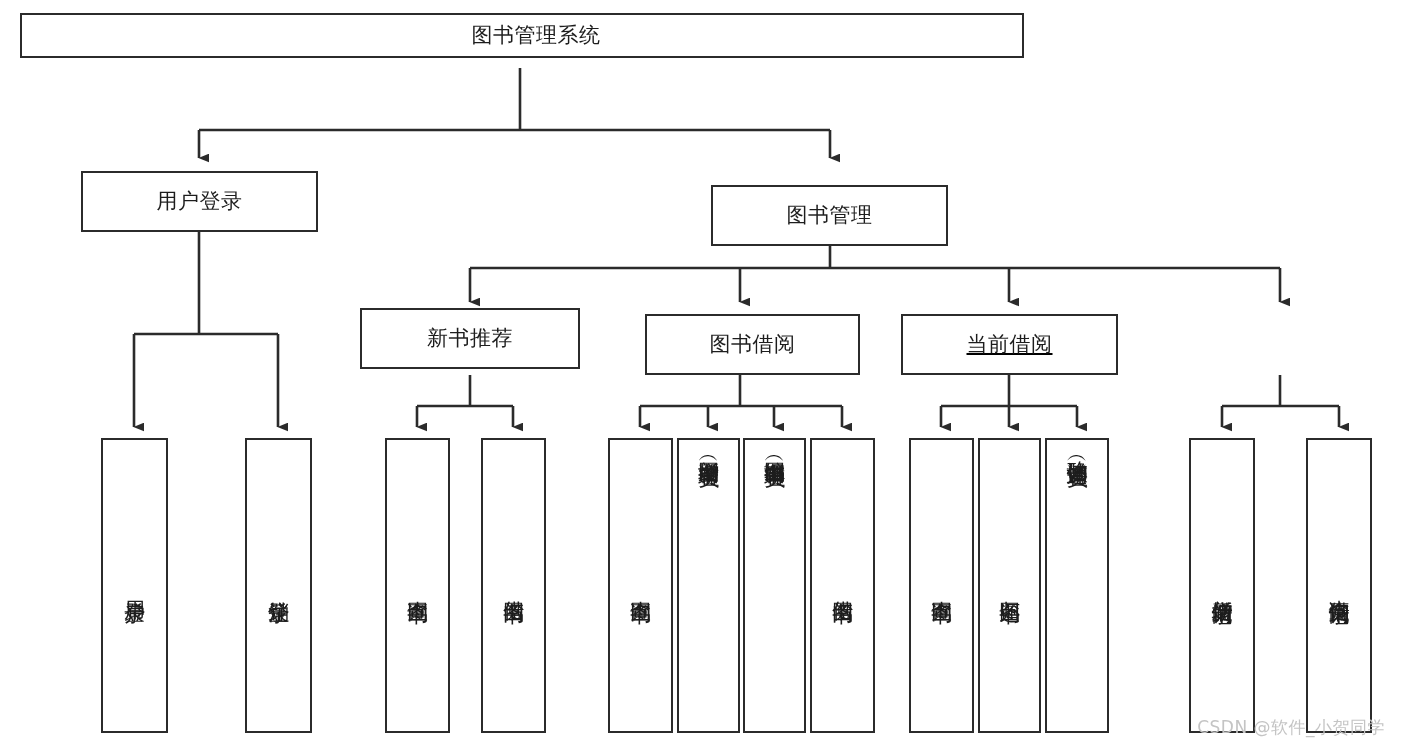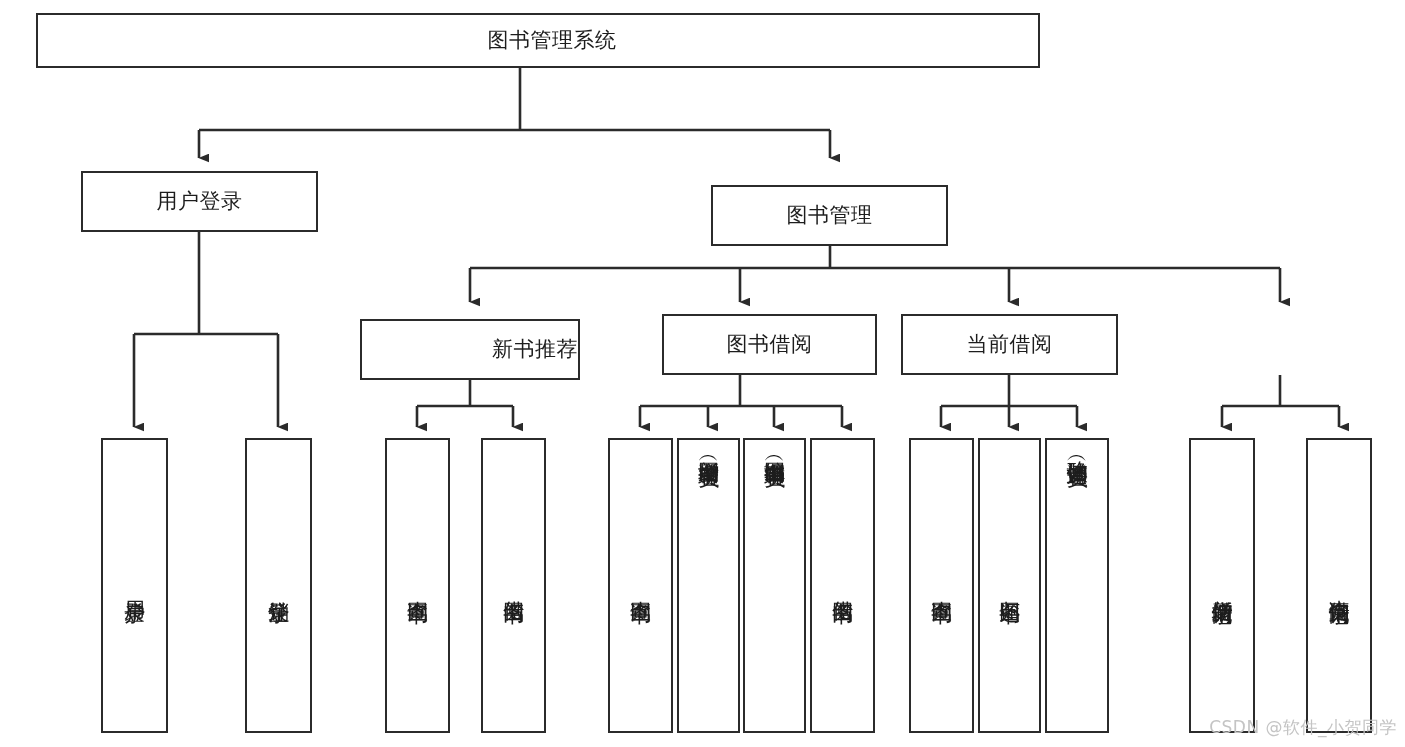--- a/index.html
+++ b/index.html
@@ -63,21 +63,21 @@
     writing-mode: vertical-rl;
     text-orientation: upright;
     font-size: 21px;
     line-height: 1.45;
     color: #1d1d1d;
     letter-spacing: 1px;
     text-align: center;
   }
   .watermark {
     position: absolute;
-    right: 8px;
+    right: 20px;
     bottom: 8px;
     font-size: 17px;
     color: #c4c4c4;
     letter-spacing: 0.5px;
     white-space: nowrap;
     pointer-events: none;
   }
 </style>
 </head>
 <body>
@@ -127,41 +127,41 @@
       <line x1="1009" y1="406" x2="1009" y2="427" marker-end="url(#arrowhead)"></line>
       <line x1="1077" y1="406" x2="1077" y2="427" marker-end="url(#arrowhead)"></line>
 
       <line x1="1280" y1="375" x2="1280" y2="406"></line>
       <line x1="1222" y1="406" x2="1339" y2="406"></line>
       <line x1="1222" y1="406" x2="1222" y2="427" marker-end="url(#arrowhead)"></line>
       <line x1="1339" y1="406" x2="1339" y2="427" marker-end="url(#arrowhead)"></line>
     </g>
   </svg>
 
-  <div class="node-box" style="left:36px; top:13px; width:1004px; height:55px;padding-left:28px;">
+  <div class="node-box" style="left:20px; top:13px; width:1004px; height:45px;padding-left:28px;">
     <span class="node-label-h">图书管理系统</span>
   </div>
 
   <div class="node-box" style="left:81px; top:171px; width:237px; height:61px;">
     <span class="node-label-h">用户登录</span>
   </div>
 
   <div class="node-box" style="left:711px; top:185px; width:237px; height:61px;">
     <span class="node-label-h">图书管理</span>
   </div>
 
-  <div class="node-box" style="left:360px; top:319px; width:220px; height:61px;justify-content:flex-end;">
+  <div class="node-box" style="left:360px; top:308px; width:220px; height:61px;">
     <span class="node-label-h">新书推荐</span>
   </div>
 
-  <div class="node-box" style="left:662px; top:314px; width:215px; height:61px;">
+  <div class="node-box" style="left:645px; top:314px; width:215px; height:61px;">
     <span class="node-label-h">图书借阅</span>
   </div>
 
-  <div class="node-box" style="left:901px; top:314px; width:217px; height:61px;">
+  <div class="node-box" style="left:901px; top:314px; width:217px; height:61px;text-decoration:underline;">
     <span class="node-label-h">当前借阅</span>
   </div>
 
 
   <div class="leaf-box center-v" style="left:101px; top:438px; width:67px; height:295px;">
     <span class="node-label-v">用户登录</span>
   </div>
 
   <div class="leaf-box center-v" style="left:245px; top:438px; width:67px; height:295px;">
     <span class="node-label-v">注销登录</span>

